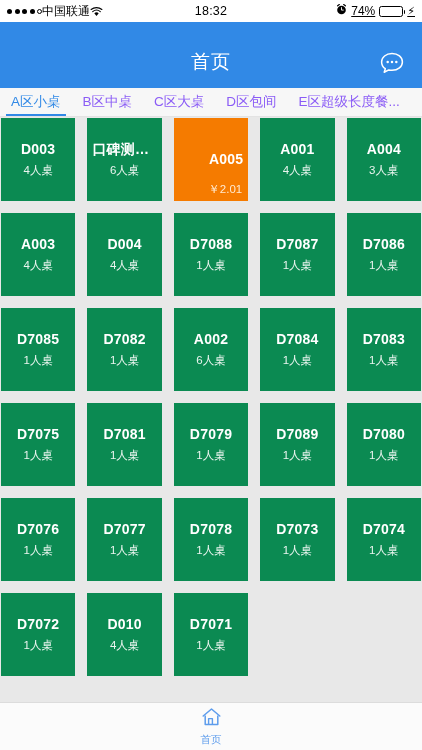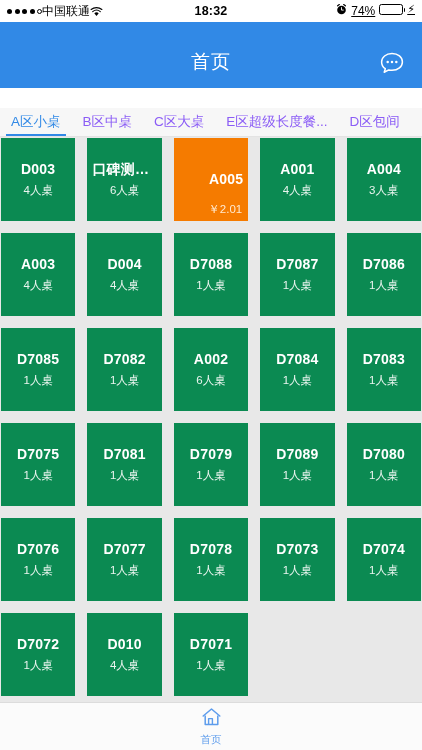--- a/index.html
+++ b/index.html
@@ -17,23 +17,23 @@
     font-size:12px; color:#000; position:relative;
   }
   .sb-left { display:flex; align-items:center; }
   .dots { display:flex; align-items:center; gap:2.5px; }
   .dot { width:5px; height:5px; border-radius:50%; background:#000; }
   .dot.hollow { background:transparent; border:1px solid #000; width:5px; height:5px; }
   .carrier { font-size:12px; letter-spacing:0px; }
   .wifi { width:13px; height:11px; position:relative; display:inline-block; }
   .sb-center {
     position:absolute; left:0; right:0; text-align:center;
-    font-size:12.5px; font-weight:bold; letter-spacing:0.2px;
-  }
-  .sb-right { margin-left:auto; display:flex; gap:4px; z-index:2;text-decoration:underline; }
+    font-size:12.5px; font-weight:normal; letter-spacing:0.2px;
+  }
+  .sb-right { margin-left:auto; display:flex; align-items:center; gap:4px; z-index:2;text-decoration:underline; }
   .batt-pct { font-size:12px; }
   .batt {
     width:24px; height:11px; border:1px solid #000; border-radius:2.5px;
     position:relative; padding:1px;
   }
   .batt::after {
     content:""; position:absolute; right:-3px; top:3px;
     width:1.6px; height:4px; background:#000; border-radius:0 1px 1px 0;
   }
   .batt-fill { height:100%; background:#4cd964; border-radius:1px; width:74%; }
@@ -49,21 +49,21 @@
   .nav-chat {
     position:absolute; right:13px; bottom:8px;
     width:34px; height:34px; display:flex; align-items:center; justify-content:center;
     cursor:pointer;
   }
 
   
   .tabbar {
     flex:0 0 29px; background:#f7f7f7;
     display:flex; align-items:stretch; overflow:hidden;
-    border-bottom:1px solid #e3e3e3; position:relative;margin-top:20px;
+    border-bottom:1px solid #e3e3e3; position:relative;
   }
   .tab {
     flex:0 0 auto; padding:0 11px;
     display:flex; align-items:center; justify-content:center;
     font-size:13.5px; color:#8b5cf6; white-space:nowrap;
     position:relative; cursor:pointer;
   }
   .tab.active { color:#3189e6; }
   .tab.active::after {
     content:""; position:absolute; left:6px; right:6px; bottom:0;
@@ -162,24 +162,24 @@
     <div class="tab active">
         <span>A区小桌</span>
       </div>
     <div class="tab">
         <span>B区中桌</span>
       </div>
     <div class="tab">
         <span>C区大桌</span>
       </div>
     <div class="tab">
+        <span>D区包间</span>
+      </div>
+    <div class="tab">
         <span>E区超级长度餐...</span>
-      </div>
-    <div class="tab">
-        <span>D区包间</span>
       </div>
   </div>
 
   <div class="grid-wrap">
     <div class="grid" id="table-grid">
         <div class="cell">
           <div class="cell-name">D003</div>
           <div class="cell-seats">4人桌</div>
         </div>
         <div class="cell">

